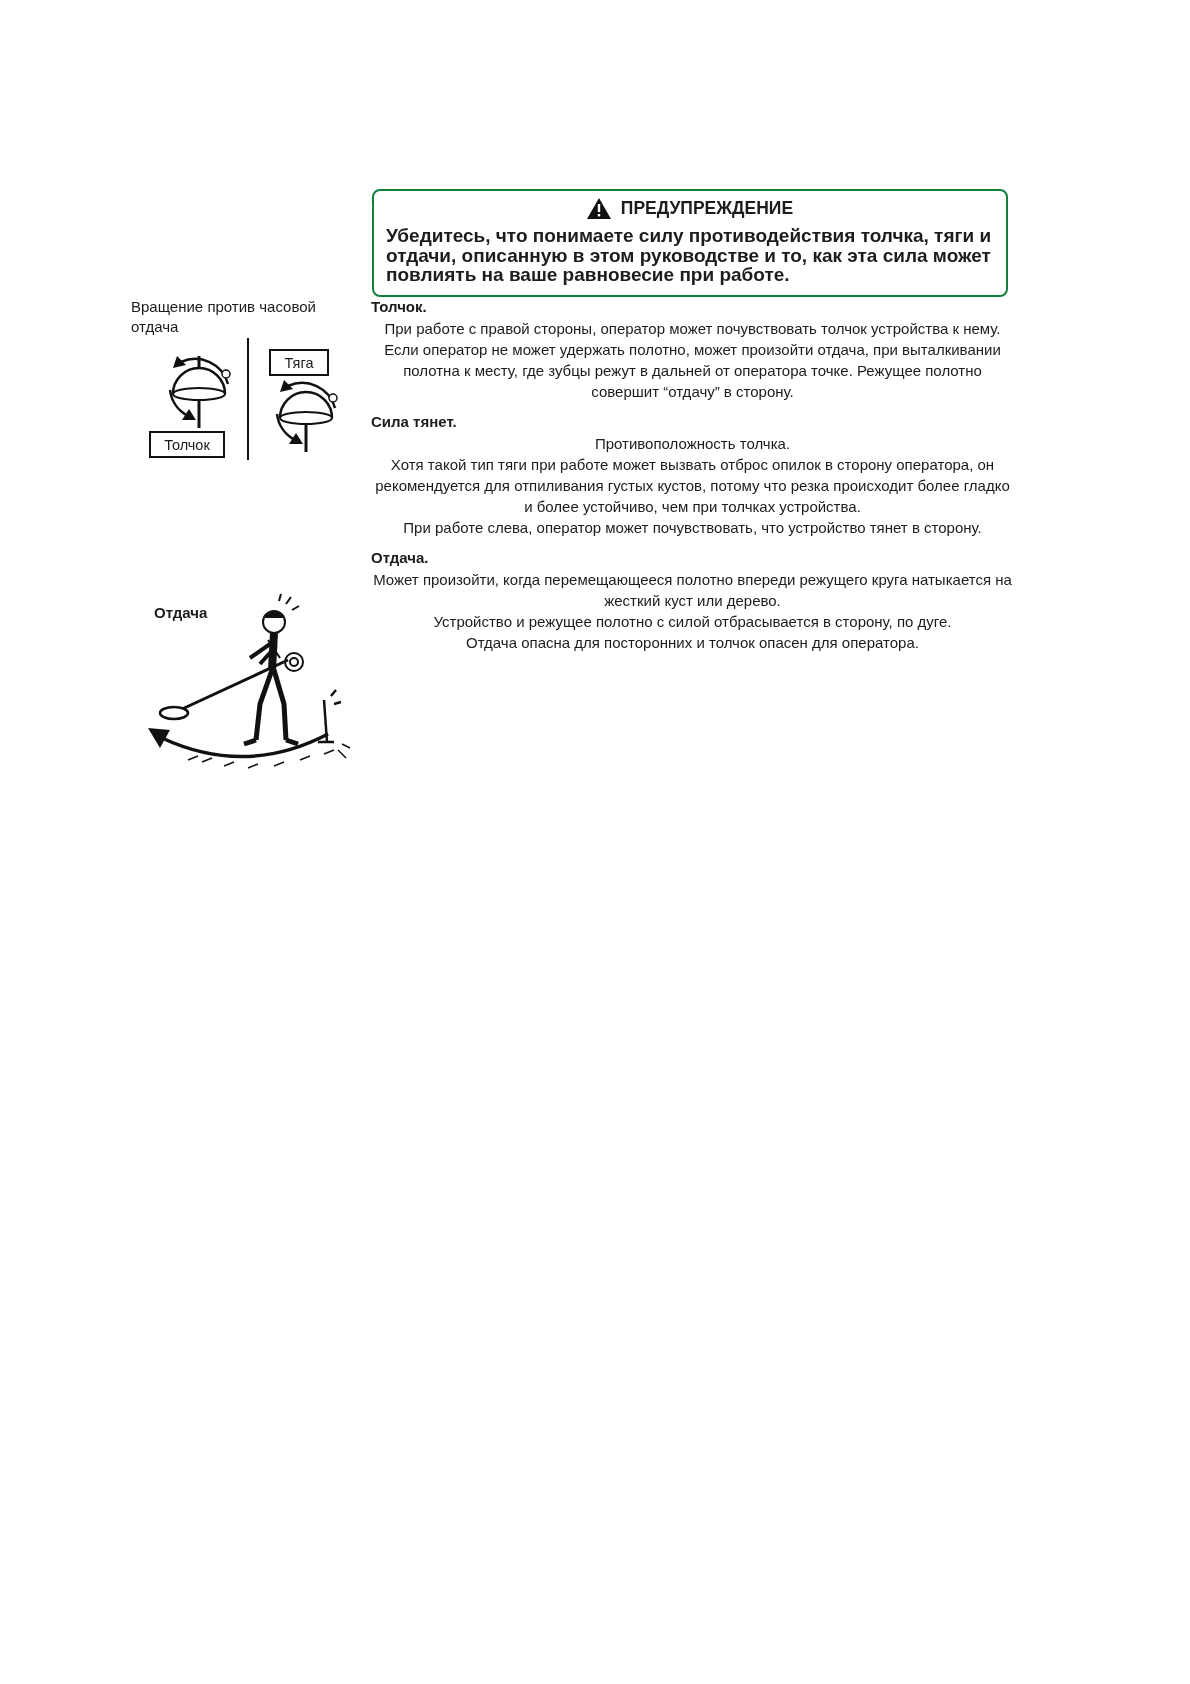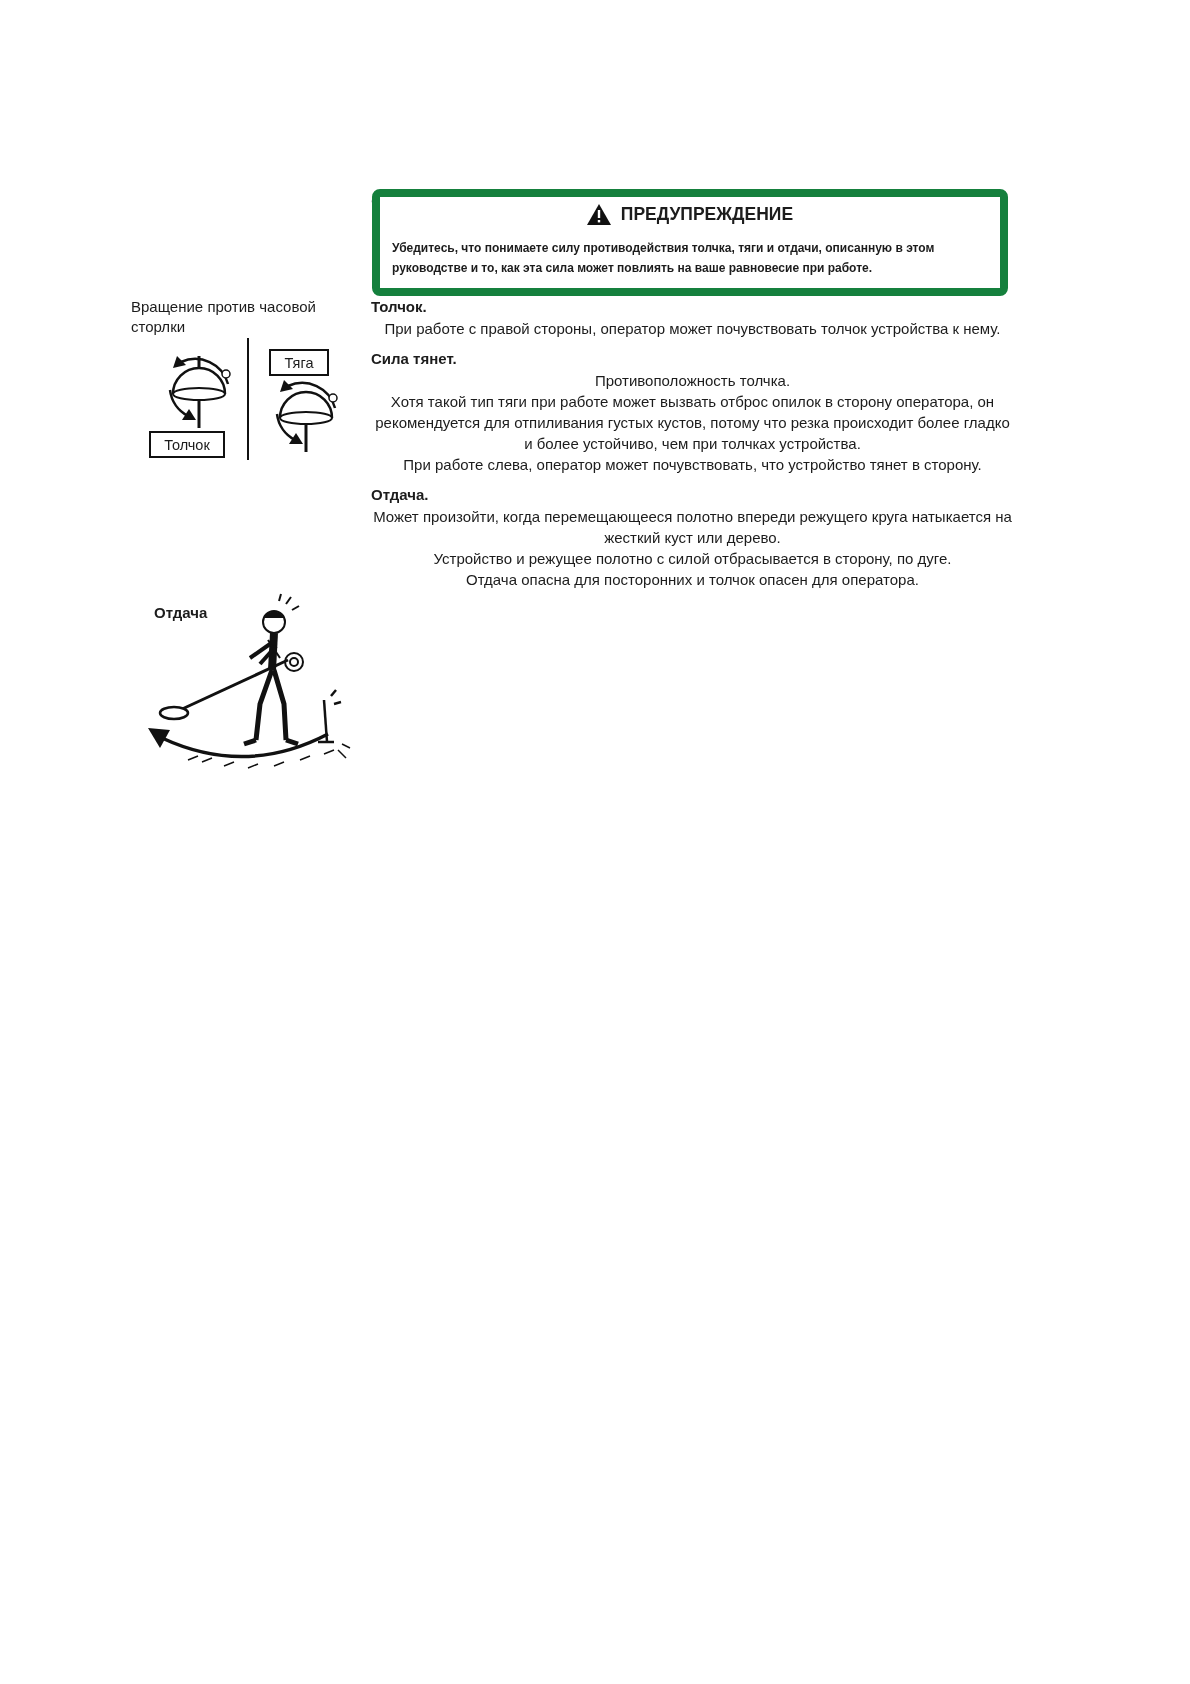--- a/index.html
+++ b/index.html
@@ -19,36 +19,36 @@
     left: 371px; top: 155px;
     font-size: 19px;
     font-weight: bold;
     letter-spacing: 0.2px;
     margin-top: 36px;
   }
 
   .warning-box {
     left: 372px; top: 189px;
     width: 636px;
-    border: 8px solid #15803d;
+    border: 2px solid #15803d;
     border-radius: 8px;
     padding: 7px 12px 10px 12px;
     background: #fff;
   }
   .warning-heading {
     display: flex;
     justify-content: center;
     align-items: center;
     gap: 10px;
     font-size: 17.5px;
     font-weight: bold;
   }
   .warning-body {
-    margin-top: 14px;
-    font-size: 12px;
+    margin-top: 7px;
+    font-size: 19px;
     font-weight: bold;
     line-height: 19.5px;
   }
 
   .rotation-caption {
     left: 131px; top: 297px;
     width: 230px;
     font-size: 15px;
     line-height: 20px;
   }
@@ -96,21 +96,21 @@
         <polygon points="12,0 24,21 0,21" fill="#111"></polygon>
         <rect x="10.8" y="6" width="2.4" height="8" fill="#fff"></rect>
         <rect x="10.8" y="16" width="2.4" height="2.4" fill="#fff"></rect>
       </svg>
     </span>
     <span>ПРЕДУПРЕЖДЕНИЕ</span>
   </div>
   <div class="warning-body">Убедитесь, что понимаете силу противодействия толчка, тяги и отдачи, описанную в этом руководстве и то, как эта сила может повлиять на ваше равновесие при работе.</div>
 </div>
 
-<div class="abs rotation-caption">Вращение против часовой сторлки</div>
+<div class="abs rotation-caption">Вращение против часовой отдача</div>
 
 <div class="abs diagram-1">
   <svg width="225" height="135" viewBox="0 0 225 135">
 
     <line x1="112" y1="6" x2="112" y2="128" stroke="#111" stroke-width="2"></line>
 
     <g>
       <path d="M 37 62 A 26 26 0 0 1 89 62" fill="#fff" stroke="#111" stroke-width="2.5"></path>
       <ellipse cx="63" cy="62" rx="26" ry="6" fill="#fff" stroke="#111" stroke-width="2"></ellipse>
       <line x1="63" y1="36" x2="63" y2="24" stroke="#111" stroke-width="3"></line>
@@ -198,20 +198,21 @@
     </g>
   </svg>
 </div>
 <div class="abs kickback-label">Отдача</div>
 
 <div class="abs main-column">
 
   <div class="section">
     <div class="section-heading">Толчок.</div>
     <p>При работе с правой стороны, оператор может почувствовать толчок устройства к нему.</p>
+    <p>Если оператор не может удержать полотно, может произойти отдача, при выталкивании полотна к месту, где зубцы режут в дальней от оператора точке. Режущее полотно совершит “отдачу” в сторону.</p>
   </div>
 
   <div class="section">
     <div class="section-heading">Сила тянет.</div>
     <p>Противоположность толчка.</p>
     <p>Хотя такой тип тяги при работе может вызвать отброс опилок в сторону оператора, он рекомендуется для отпиливания густых кустов, потому что резка происходит более гладко и более устойчиво, чем при толчках устройства.</p>
     <p>При работе слева, оператор может почувствовать, что устройство тянет в сторону.</p>
   </div>
 
   <div class="section">

